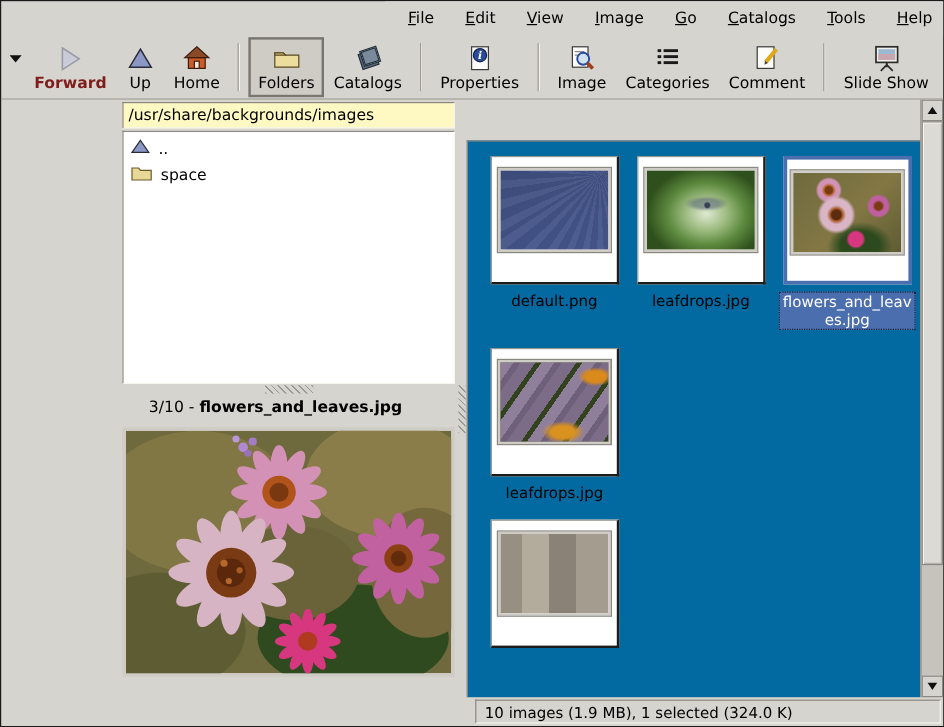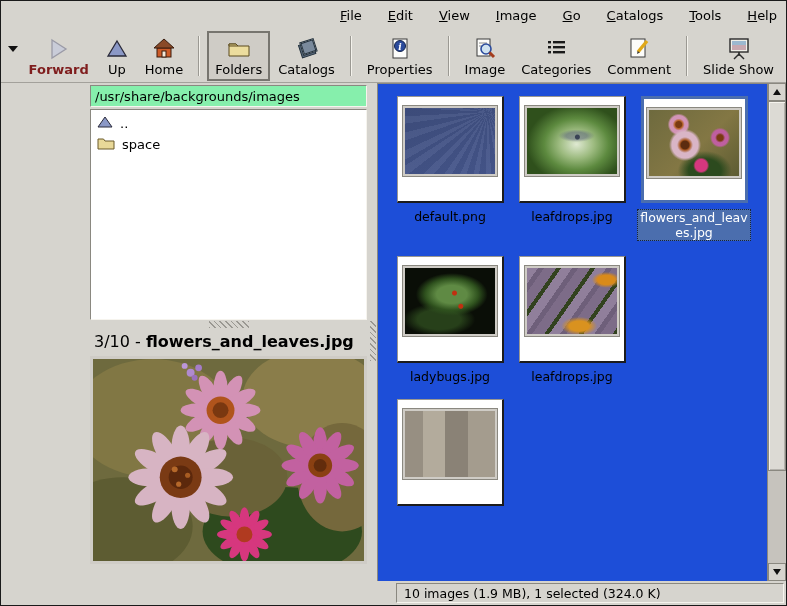--- a/index.html
+++ b/index.html
@@ -27,50 +27,50 @@
   .tb-btn .lbl { font-size:13px; line-height:15px; white-space:nowrap; }
   .tb-btn.disabled .lbl { color:#7f1d1d;font-weight:bold; }
   .tb-btn.active { border:2px solid #77756f; background:#cfccc6; padding:1px 6px 2px 6px; }
   .tb-drop { display:flex; align-items:center; padding:0 3px 14px 0; }
   .tb-sep { width:2px; margin:5px 7px; background:#9b9993; border-right:1px solid #f4f2ec; }
 
   
   .content { flex:1 1 auto; display:flex; min-height:0; }
 
   .left-panel { width:281px; flex:0 0 auto; display:flex; flex-direction:column; min-height:0; }
-  .path-entry { margin:2px 2px 1px 2px; height:22px; background:#86efac;
+  .path-entry { margin:2px 2px 1px 2px; height:22px; background:#fef9c3;
                 border-top:1px solid #8a8880; border-left:1px solid #8a8880;
                 border-bottom:1px solid #f6f4ee; border-right:1px solid #f6f4ee;
                 font-size:13px; padding:2px 4px; width:auto; outline:none;
                 font-family:"DejaVu Sans","Liberation Sans",sans-serif; }
   .folder-list { margin:1px 2px 0 2px; height:211px; background:#fff;
                  border-top:1px solid #8a8880; border-left:1px solid #8a8880;
                  border-bottom:1px solid #f6f4ee; border-right:1px solid #f6f4ee;
                  padding:3px 2px; overflow:hidden; }
   .folder-row { display:flex; align-items:center; gap:7px; padding:2px 4px; }
   .folder-row .txt { font-size:13px; }
 
   .pane-split-h { height:36px; flex:0 0 auto; position:relative; }
   .h-grip { position:absolute; top:1px; left:50%; transform:translateX(-50%); width:40px; height:7px;
             background-image:repeating-linear-gradient(45deg,#9a9892 0 1px,transparent 1px 4px); }
-  .browser-status { position:absolute; left:6px; top:12px; font-size:16px; white-space:nowrap; }
+  .browser-status { position:absolute; left:24px; top:12px; font-size:13px; white-space:nowrap; }
   .browser-status b { font-weight:bold; }
 
   .preview { flex:1 1 auto; padding:0 2px 2px 2px; min-height:0; }
   .preview-frame { width:100%; height:208px; background:#cfccc6; padding:3px; }
   .preview-img { width:100%; height:100%; display:block; }
 
   .pane-split-v { width:8px; flex:0 0 auto; position:relative; }
   .v-grip { position:absolute; top:238px; left:1px; width:6px; height:40px;
             background-image:repeating-linear-gradient(45deg,#9a9892 0 1px,transparent 1px 4px); }
 
   .main-pane { flex:1 1 auto; display:flex; min-width:0; }
-  .thumb-view { flex:1 1 auto; background:#1d4ed8;
+  .thumb-view { flex:1 1 auto; background:#0369a1;
                 border-top:1px solid #8a8880; border-left:1px solid #8a8880;
-                overflow:hidden; padding:12px 12px 0 11px; }
+                overflow:hidden; padding:12px 0 0 11px;margin-top:34px; }
   .thumb-row { display:flex; }
   .thumb-cell { width:122px; display:flex; flex-direction:column; align-items:center; margin-bottom:15px; }
   .thumb-card { width:107px; height:107px; background:#fff; border:1px solid #9a9892;
                 border-right:2px solid #1c1c1c; border-bottom:2px solid #1c1c1c;
                 display:flex; justify-content:center; }
   .thumb-cell.selected .thumb-card { border:3px solid #4b6eae; }
   .thumb-art { width:94px; height:70px; margin-top:9px;
                border:2px solid #cfccc6; outline:1px solid #8a8880; }
   .thumb-label { margin-top:6px; font-size:12.5px; line-height:15px; text-align:center;
                  max-width:114px; overflow-wrap:anywhere; padding:0 2px; }
@@ -412,26 +412,20 @@
             <div class="thumb-card">
                 <div class="thumb-art art-flowers"></div>
               </div>
             <div class="thumb-label">flowers_and_leaves.jpg</div>
           </div>
         </div>
 
         <div class="thumb-row">
           <div class="thumb-cell">
             <div class="thumb-card">
-                <div class="thumb-art art-ladybugs"></div>
-              </div>
-            <div class="thumb-label">ladybugs.jpg</div>
-          </div>
-          <div class="thumb-cell">
-            <div class="thumb-card">
                 <div class="thumb-art art-leafdrops"></div>
               </div>
             <div class="thumb-label">leafdrops.jpg</div>
           </div>
         </div>
 
 
         <div class="thumb-row">
           <div class="thumb-cell partial">
             <div class="thumb-card">

